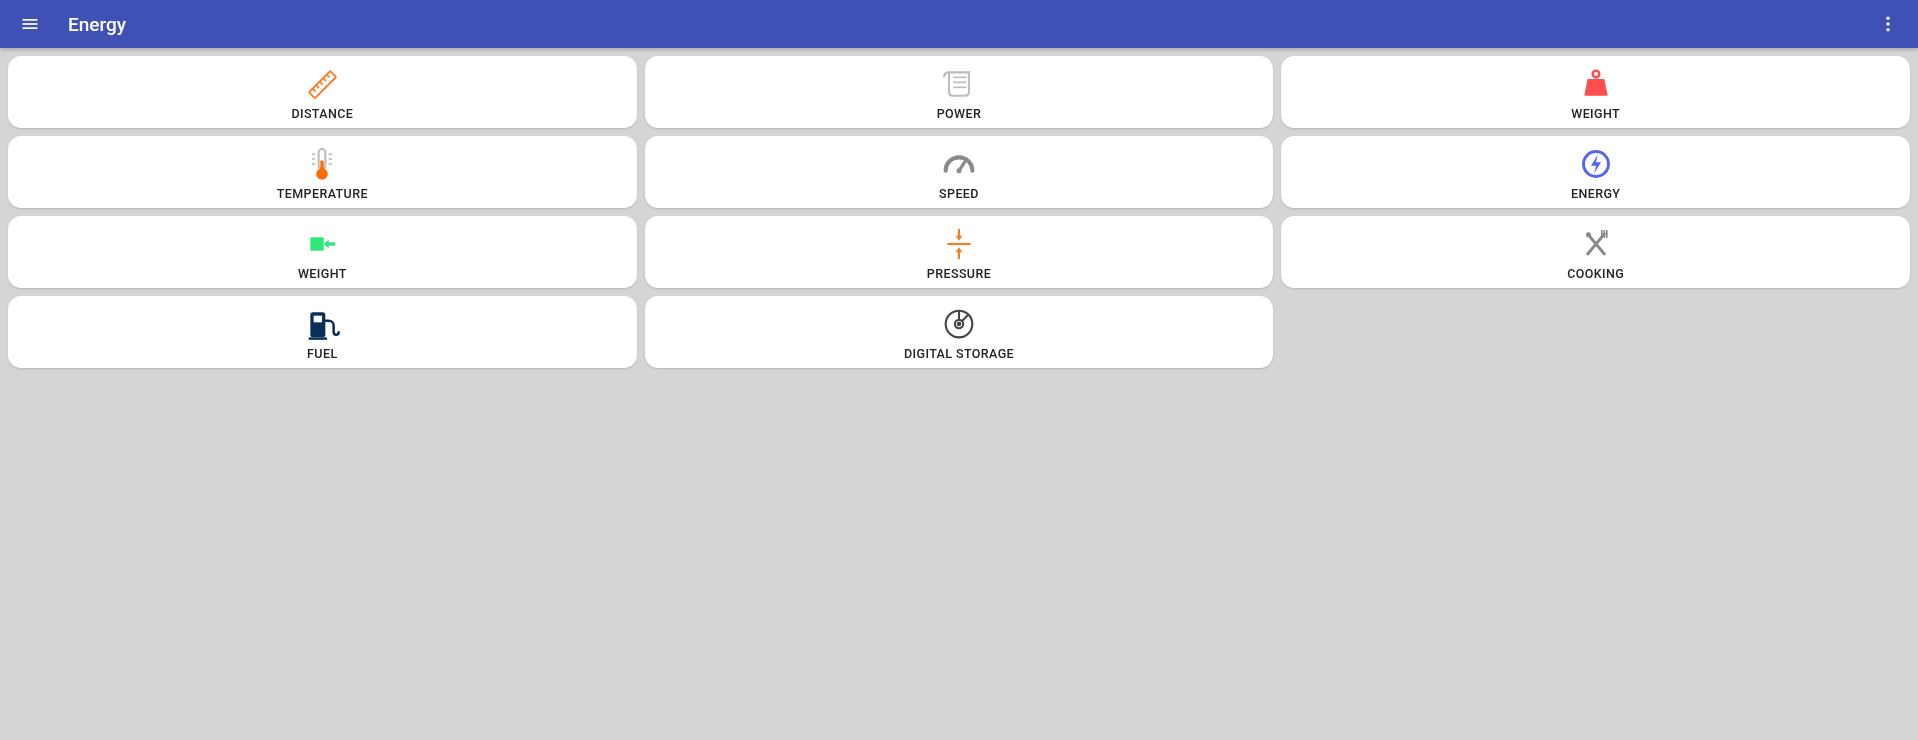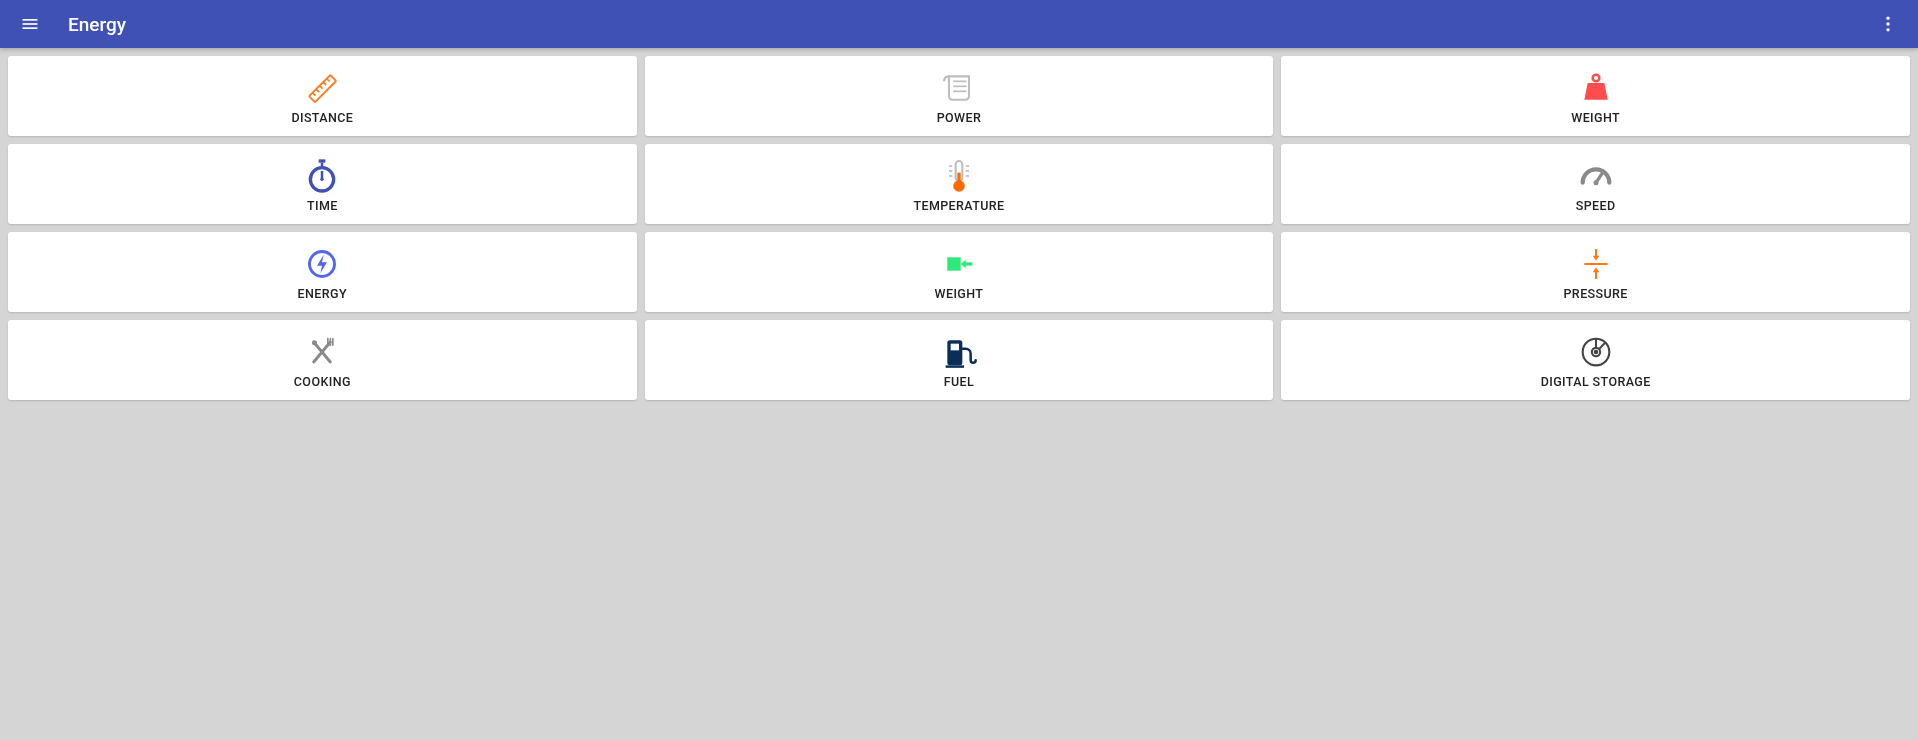--- a/index.html
+++ b/index.html
@@ -37,22 +37,22 @@
   svg { display: block; }
 
   .grid {
     padding: 8px;
     display: grid;
     grid-template-columns: repeat(3, 1fr);
     gap: 8px;
   }
   .card {
     background: #fff;
-    border-radius: 3px;
-    height: 80px;
+    border-radius: 13px;
+    height: 72px;
     display: flex;
     flex-direction: column;
     align-items: center;
     justify-content: center;
     box-shadow: 0 1px 2px rgba(0,0,0,0.15);
     cursor: pointer;
   }
   .card .icon {
     height: 40px;
     display: flex;
@@ -126,32 +126,20 @@
         <svg width="40" height="40" viewBox="0 0 48 48">
           <circle cx="24" cy="12" r="4" fill="none" stroke="#ff4d4d" stroke-width="3"></circle>
           <path d="M14 18 h20 l4 20 h-28 z" fill="#ff4d4d"></path>
         </svg>
       </div>
       <div class="label">WEIGHT</div>
     </div>
     <div class="card">
       <div class="icon">
         <svg width="40" height="40" viewBox="0 0 48 48">
-          <rect x="20" y="4" width="8" height="4" fill="#3f51b5"></rect>
-          <line x1="24" y1="8" x2="24" y2="12" stroke="#3f51b5" stroke-width="3"></line>
-          <circle cx="24" cy="28" r="14" fill="none" stroke="#3f51b5" stroke-width="4"></circle>
-          <line x1="24" y1="28" x2="24" y2="18" stroke="#3f51b5" stroke-width="3"></line>
-          <circle cx="24" cy="28" r="2" fill="#3f51b5"></circle>
-        </svg>
-      </div>
-      <div class="label">TIME</div>
-    </div>
-    <div class="card">
-      <div class="icon">
-        <svg width="40" height="40" viewBox="0 0 48 48">
           <rect x="20" y="6" width="8" height="24" rx="4" fill="none" stroke="#bdbdbd" stroke-width="2.5"></rect>
           <circle cx="24" cy="36" r="7" fill="#ff6a00"></circle>
           <rect x="22" y="20" width="4" height="14" fill="#ff6a00"></rect>
           <line x1="32" y1="12" x2="36" y2="12" stroke="#bdbdbd" stroke-width="2"></line>
           <line x1="32" y1="18" x2="36" y2="18" stroke="#bdbdbd" stroke-width="2"></line>
           <line x1="32" y1="24" x2="36" y2="24" stroke="#bdbdbd" stroke-width="2"></line>
           <line x1="12" y1="12" x2="16" y2="12" stroke="#bdbdbd" stroke-width="2"></line>
           <line x1="12" y1="18" x2="16" y2="18" stroke="#bdbdbd" stroke-width="2"></line>
           <line x1="12" y1="24" x2="16" y2="24" stroke="#bdbdbd" stroke-width="2"></line>
         </svg>

